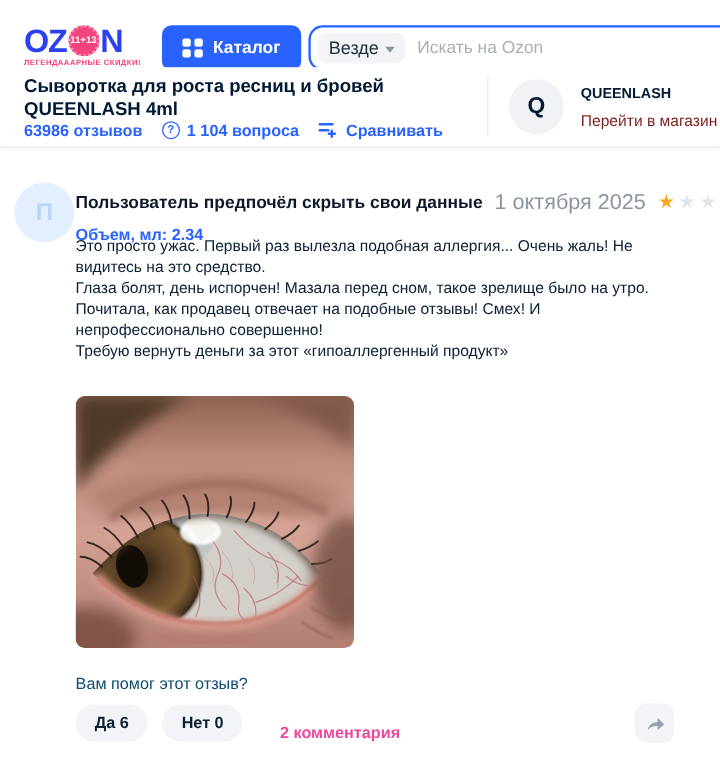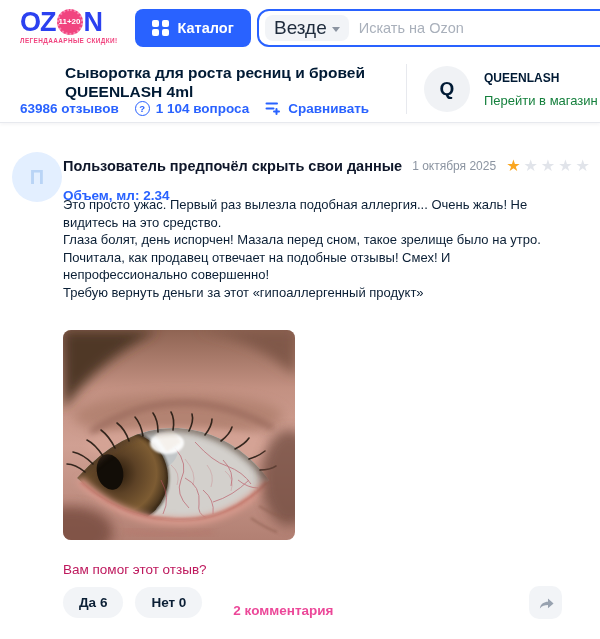--- a/index.html
+++ b/index.html
@@ -2,83 +2,83 @@
 <html><head>
 <meta charset="utf-8">
 <style>
   * { margin:0; padding:0; box-sizing:border-box; }
   html,body { background:#fff; }
   .page {
     position:relative; width:600px; height:639px; overflow:hidden;
     background:#fff; font-family:"Liberation Sans", sans-serif; color:#001a34;
   }
   
-  .header { position:absolute; left:0; top:0; width:600px; height:59px; background:#fff; border-bottom:1px solid #eef0f3; }
+  .header { position:absolute; left:0; top:12px; width:600px; height:59px; background:#fff; border-bottom:1px solid #eef0f3; }
   .logo { position:absolute; left:20px; top:9px; width:112px; cursor:pointer; }
   .logo-row { display:flex; align-items:center; font-weight:800; font-size:27px; letter-spacing:-1px; color:#2b41f0; line-height:26px; }
   .logo-badge { width:26px; height:26px; border-radius:50%; background:#f1447f; color:#fff; font-size:8px; font-weight:800; letter-spacing:0;
     display:flex; align-items:center; justify-content:center; margin:0 1px; border:2px dotted #f987b2; }
   .logo-tagline { font-size:6.4px; font-weight:800; color:#f1447f; letter-spacing:.4px; margin-top:2px; white-space:nowrap; }
   .catalog-btn { position:absolute; left:135px; top:9px; height:38px; padding:0 17px; background:#2962ff; border:none; border-radius:8px;
     display:flex; align-items:center; gap:9px; color:#fff; font-weight:700; font-size:14.5px; cursor:pointer; font-family:inherit;justify-content:center; }
   .grid-icon { display:grid; grid-template-columns:7px 7px; grid-template-rows:7px 7px; gap:2.5px; }
   .grid-icon i { background:#fff; border-radius:2px; }
   .searchbar { position:absolute; left:257px; top:9px; width:360px; height:38px; border:2px solid #2962ff; border-radius:12px;
     background:#fff; display:flex; align-items:center; padding:0 6px; gap:10px; }
   .scope-chip { height:26px; padding:0 9px; background:#f2f4f7; border-radius:8px; display:flex; align-items:center; gap:5px;
-    font-size:19px; color:#1e2b3c; cursor:pointer; }
+    font-size:15px; color:#1e2b3c; cursor:pointer; }
   .scope-caret { width:0; height:0; border-left:4px solid transparent; border-right:4px solid transparent; border-top:5px solid #8b94a1; margin-top:2px; }
   .search-input { border:none; outline:none; flex:1; font-size:14.5px; font-family:inherit; color:#001a34; background:transparent; }
   .search-input::placeholder { color:#a9b0bb; }
   
   .productbar { position:absolute; left:0; top:56px; width:600px; height:67px; background:#fff;
     border-bottom:1px solid #e7e9ee; box-shadow:0 2px 3px rgba(20,30,60,.04); }
-  .prod-title { position:absolute; left:20px; top:7px; font-size:15.5px; font-weight:800; line-height:19px; color:#001a34;margin-left:45px; }
+  .prod-title { position:absolute; left:20px; top:7px; font-size:15.5px; font-weight:800; line-height:19px; color:#001a34; }
   .prod-stats { position:absolute; left:20px; top:45px; display:flex; align-items:center; gap:16px; font-size:13.5px; font-weight:600; color:#2962ff; }
   .stat { display:flex; align-items:center; gap:6px; cursor:pointer; white-space:nowrap; }
   .q-icon { width:15px; height:15px; border:1.6px solid #2962ff; border-radius:50%; font-size:9.5px; font-weight:800;
     display:flex; align-items:center; justify-content:center; }
   .vdivider { position:absolute; left:406px; top:8px; width:1px; height:50px; background:#e7e9ee; }
   .shop { position:absolute; left:424px; top:10px; display:flex; align-items:center; gap:14px; cursor:pointer; }
   .shop-avatar { width:46px; height:46px; border-radius:50%; background:#f0f2f5; display:flex; align-items:center; justify-content:center;
     font-size:19px; font-weight:700; color:#001a34; }
   .shop-name { font-size:12px; font-weight:800; color:#001a34; }
-  .shop-link { font-size:13px; color:#15803d; margin-top:8px; }
+  .shop-link { font-size:13px; color:#7f1d1d; margin-top:8px; }
   
   .review-avatar { position:absolute; left:12px; top:152px; width:50px; height:50px; border-radius:50%; background:#e3efff;
     display:flex; align-items:center; justify-content:center; font-size:20px; font-weight:700; color:#b9d4f6; }
   .review-headrow { position:absolute; left:63px; top:158px; width:494px; display:flex; align-items:center; gap:10px; }
   .review-author { font-size:14.5px; font-weight:800; color:#0f172a; white-space:nowrap; }
-  .review-date { font-size:12px; color:#8b94a1; white-space:nowrap; }
+  .review-date { font-size:18px; color:#8b94a1; white-space:nowrap; }
   .stars { margin-left:auto; display:flex; gap:3px; font-size:16px; line-height:16px; }
   .stars .st { color:#e1e4ea; }
   .stars .st.filled { color:#faa620; }
   .review-variant { position:absolute; left:63px; top:188px; font-size:13.5px; font-weight:600; color:#2962ff; cursor:pointer; }
   .review-text { position:absolute; left:63px; top:196px; width:500px; font-size:13px; line-height:17.5px; color:#0b1f35; white-space:pre-line; }
   .review-photo { position:absolute; left:63px; top:330px; width:232px; height:210px; border-radius:8px; overflow:hidden; cursor:pointer; }
   .review-photo svg { display:block; width:232px; height:210px; }
-  .helpful-q { position:absolute; left:63px; top:562px; font-size:13.5px; color:#be185d; }
+  .helpful-q { position:absolute; left:63px; top:562px; font-size:13.5px; color:#0c4a6e; }
   .vote-row { position:absolute; left:63px; top:587px; display:flex; align-items:flex-end; height:31px; }
   .pill { height:31px; padding:0 16px; border:none; border-radius:16px; background:#f2f4f7; font-family:inherit;
     font-size:13.5px; font-weight:700; color:#0b1f35; cursor:pointer; display:flex; align-items:center; }
   .pill + .pill { margin-left:12px; }
   .comments-link { margin-left:31px; font-size:13.5px; font-weight:700; color:#ec4899; cursor:pointer; text-decoration:none; }
   .share-btn { position:absolute; left:529px; top:586px; width:33px; height:33px; border:none; border-radius:10px; background:#f2f4f7;
     display:flex; align-items:center; justify-content:center; cursor:pointer; }
 </style>
 </head>
 <body>
 
 <div class="page">
 
   <div class="header">
     <div class="logo">
       <div class="logo-row">
         <span>OZ</span>
-        <span class="logo-badge">11+20</span>
+        <span class="logo-badge">11+13</span>
         <span>N</span>
       </div>
       <div class="logo-tagline">ЛЕГЕНДАААРНЫЕ СКИДКИ!</div>
     </div>
     <button class="catalog-btn">
       <span class="grid-icon">
           <i></i>
           <i></i>
           <i></i>
           <i></i>

